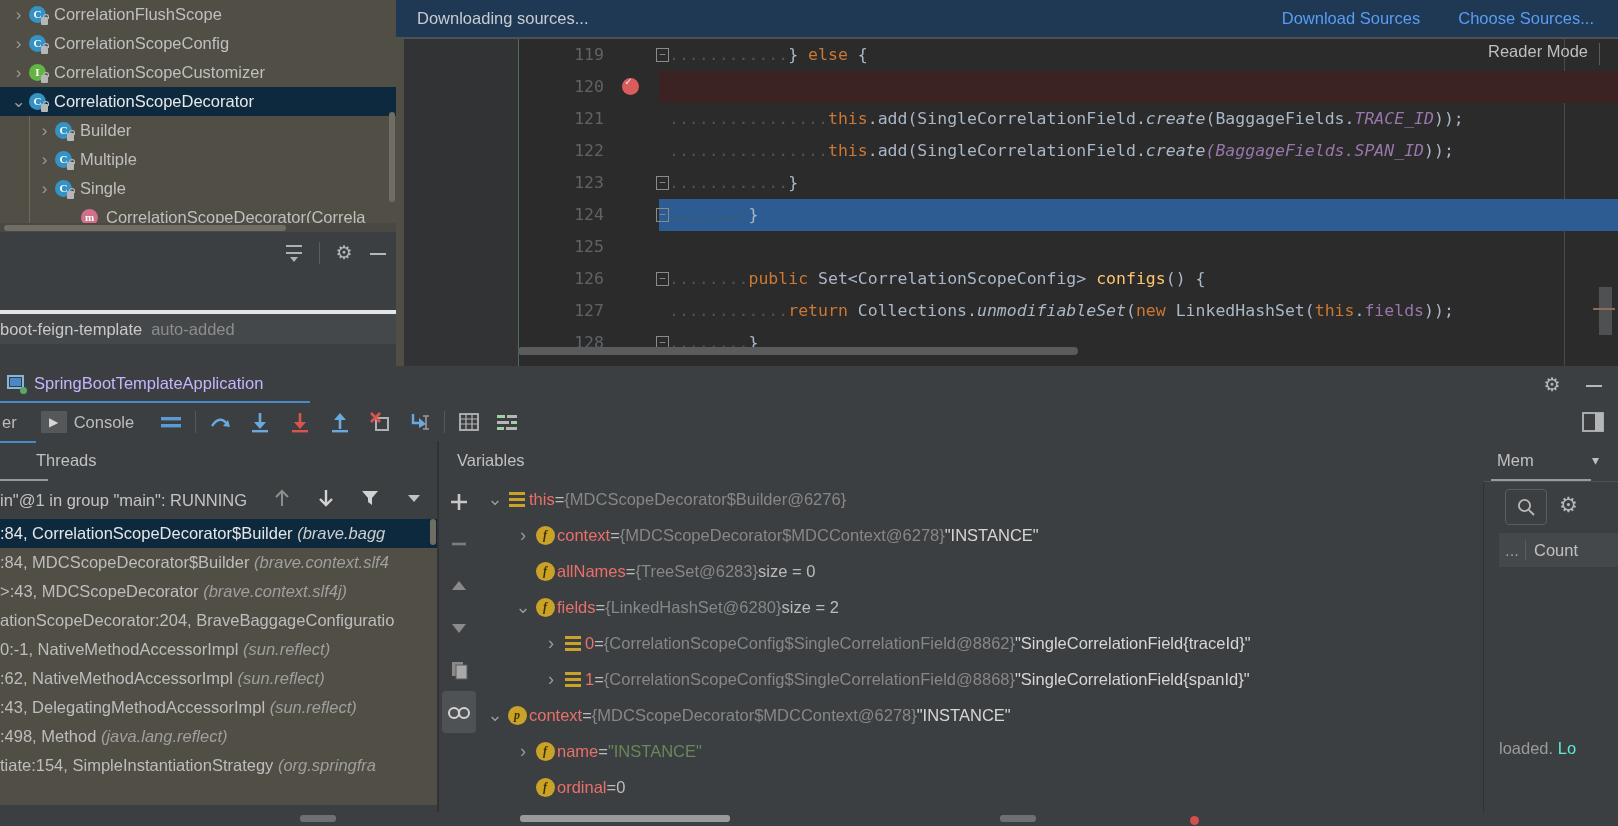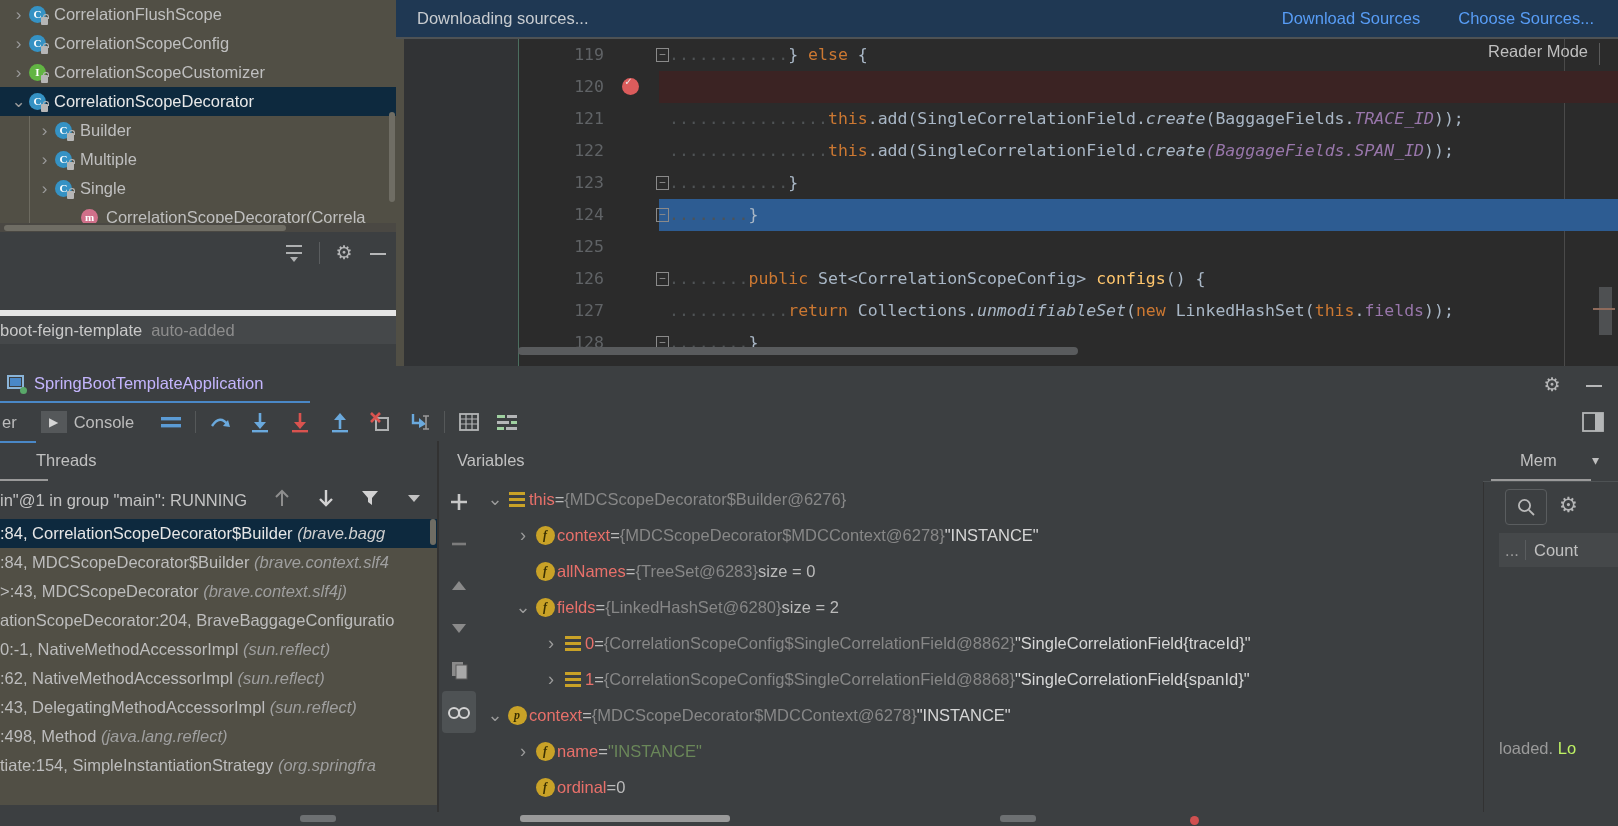--- a/index.html
+++ b/index.html
@@ -61,21 +61,21 @@
   .collapse-ico i:nth-child(3){ top:15px; width:0; height:0; left:7px;
       border-left:4px solid transparent;border-right:4px solid transparent;border-top:5px solid #aeb0b1;background:none;}
   .gear-ico{ width:20px; height:20px; color:#b6b7b8; font-size:19px; line-height:20px; text-align:center; }
   .min-ico{ width:20px; height:20px; position:relative; }
   .min-ico:after{ content:""; position:absolute; left:2px; top:10px; width:16px; height:2px; background:#b6b7b8; }
 
   
   .modrow{
     position:absolute; left:0; top:310px; width:396px; height:34px; background:#45484a;
     display:flex; align-items:center; color:#c8c8c8; font-size:16.5px; padding-left:0px;
-    border-top:6px solid #e5e5e5;
+    border-top:4px solid #e5e5e5;
   }
   .modrow .auto{ color:#8d8d8d; margin-left:9px; }
   .modrow-under{ position:absolute; left:0; top:344px; width:396px; height:12px; background:#3c3f41; }
   .modrow-scroll{ position:absolute; left:0; top:345px; width:390px; height:7px; background:#5c5f61; border-radius:3px; }
 
   
   .notif{
     position:absolute; left:396px; top:0; width:1222px; height:37px;
     background:#1f3853; display:flex; align-items:center;
   }
@@ -213,39 +213,39 @@
   .vname{ color:#e8706a; }
   .veq{ color:#bbbbbb; }
   .vref{ color:#878787; }
   .vstr{ color:#d6d6d6; }
   .vgreen{ color:#6a8759; }
   .vnum{ color:#bbbbbb; }
 
   
   .right-pane{ position:absolute; left:1483px; top:0; width:135px; height:371px; background:#3c3f41; }
   .rp-hdr{ position:absolute; left:0; top:0; width:135px; height:40px; }
-  .rp-hdr .lbl{ position:absolute; left:14px; top:10px; color:#c0c0c0; font-size:16.5px;margin-left:23px; }
+  .rp-hdr .lbl{ position:absolute; left:14px; top:10px; color:#c0c0c0; font-size:16.5px; }
   .rp-hdr .chev{ position:absolute; right:14px; top:11px; color:#bfbfbf; font-size:14px; }
   .rp-hdr .udl{ position:absolute; left:8px; top:38px; width:100px; height:2px; background:#9a9a9a; }
   .rp-search{
     position:absolute; left:22px; top:48px; width:42px; height:36px;
     border:1px solid #5a5d5f; border-radius:4px; display:flex; align-items:center; justify-content:center;
   }
   .rp-gear{ position:absolute; left:76px; top:52px; color:#b6b7b8; font-size:21px; }
   .rp-colhdr{
     position:absolute; left:16px; top:92px; width:119px; height:34px; background:#45484a;
     display:flex; align-items:center; font-size:16.5px; color:#c0c0c0;
   }
   .rp-colhdr .dots{ width:26px; text-align:center; color:#9b9b9b; }
   .rp-colhdr .divd{ width:1px; height:20px; background:#5a5d5f; }
   .rp-colhdr .cname{ margin-left:8px; }
   .rp-loaded{
     position:absolute; left:16px; top:298px; font-size:16.5px; color:#9a9a9a; white-space:nowrap;
   }
-  .rp-loaded b{ color:#bef264; font-weight:normal; }
+  .rp-loaded b{ color:#5eead4; font-weight:normal; }
   .rp-left-div{ position:absolute; left:0; top:40px; width:1px; height:331px; background:#323232; }
   .rp-top-div{ position:absolute; left:0; top:40px; width:135px; height:1px; background:#4e5254; }
 
   
   .bottom{ position:absolute; left:0; top:812px; width:1618px; height:14px; background:#3c3f41; }
   .bottom .pill{ position:absolute; top:3px; height:7px; background:#6d7072; border-radius:3px; }
   .bottom .dot{ position:absolute; top:4px; width:9px; height:9px; border-radius:50%; background:#d05050; }
 
   svg{ display:block; }
 </style>

